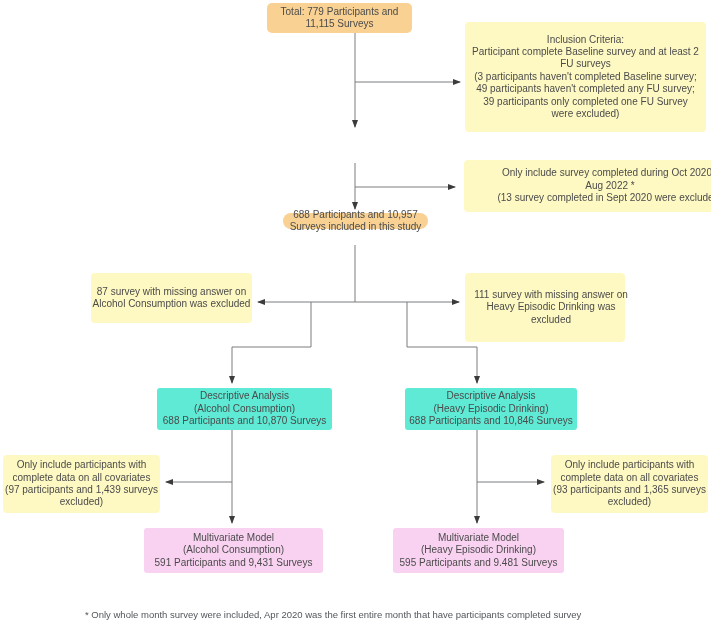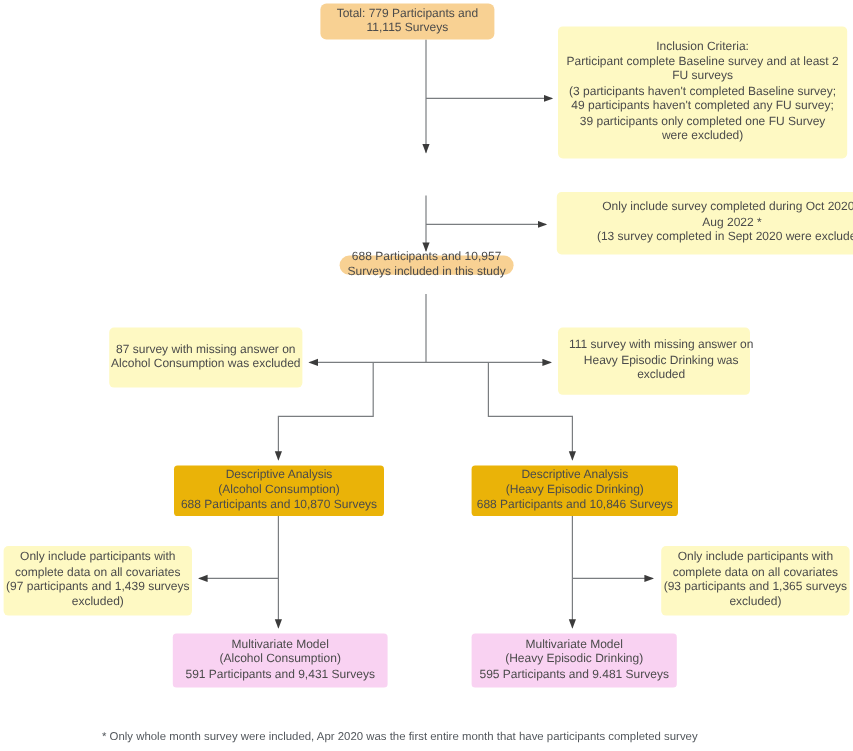--- a/index.html
+++ b/index.html
@@ -11,21 +11,21 @@
     text-align:center;
     font-size:10px;line-height:1.24;
     color:#4b4b4b;
     white-space:pre;
     border-radius:5px;
     box-sizing:border-box;
     z-index:2;
   }
   .stage{background:#f8d193;}
   .note{background:#fef9c3;border-radius:4px;}
-  .descriptive{background:#eab308;border-radius:3px;}
+  .descriptive{background:#5eead4;border-radius:3px;margin-left:12px;}
   .multivariate{background:#f9d2f2;border-radius:3px;}
   .footnote{
     position:absolute;left:85px;top:609px;width:560px;
     font-size:9.5px;color:#52575c;white-space:pre;z-index:2;
   }
   svg.connectors{position:absolute;left:0;top:0;z-index:1;}
 </style>
 </head>
 <body>
 
@@ -79,21 +79,21 @@
   <div class="box note" style="left:464px;top:160px;width:292px;height:52px;">Only include survey completed during Oct 2020 -
 Aug 2022 *
 (13 survey completed in Sept 2020 were excluded)</div>
 
   <div class="box stage" style="left:283px;top:213px;width:145px;height:16px;border-radius:11px;">688 Participants and 10,957
 Surveys included in this study</div>
 
   <div class="box note" style="left:91px;top:273px;width:161px;height:50px;">87 survey with missing answer on
 Alcohol Consumption was excluded</div>
 
-  <div class="box note" style="left:465px;top:273px;width:160px;height:56px;padding-left:12px;">111 survey with missing answer on
+  <div class="box note" style="left:465px;top:273px;width:160px;height:69px;padding-left:12px;">111 survey with missing answer on
 Heavy Episodic Drinking was
 excluded</div>
 
   <div class="box descriptive" style="left:145px;top:388px;width:175px;height:42px;">Descriptive Analysis
 (Alcohol Consumption)
 688 Participants and 10,870 Surveys</div>
 
   <div class="box descriptive" style="left:393px;top:388px;width:172px;height:42px;">Descriptive Analysis
 (Heavy Episodic Drinking)
 688 Participants and 10,846 Surveys</div>

